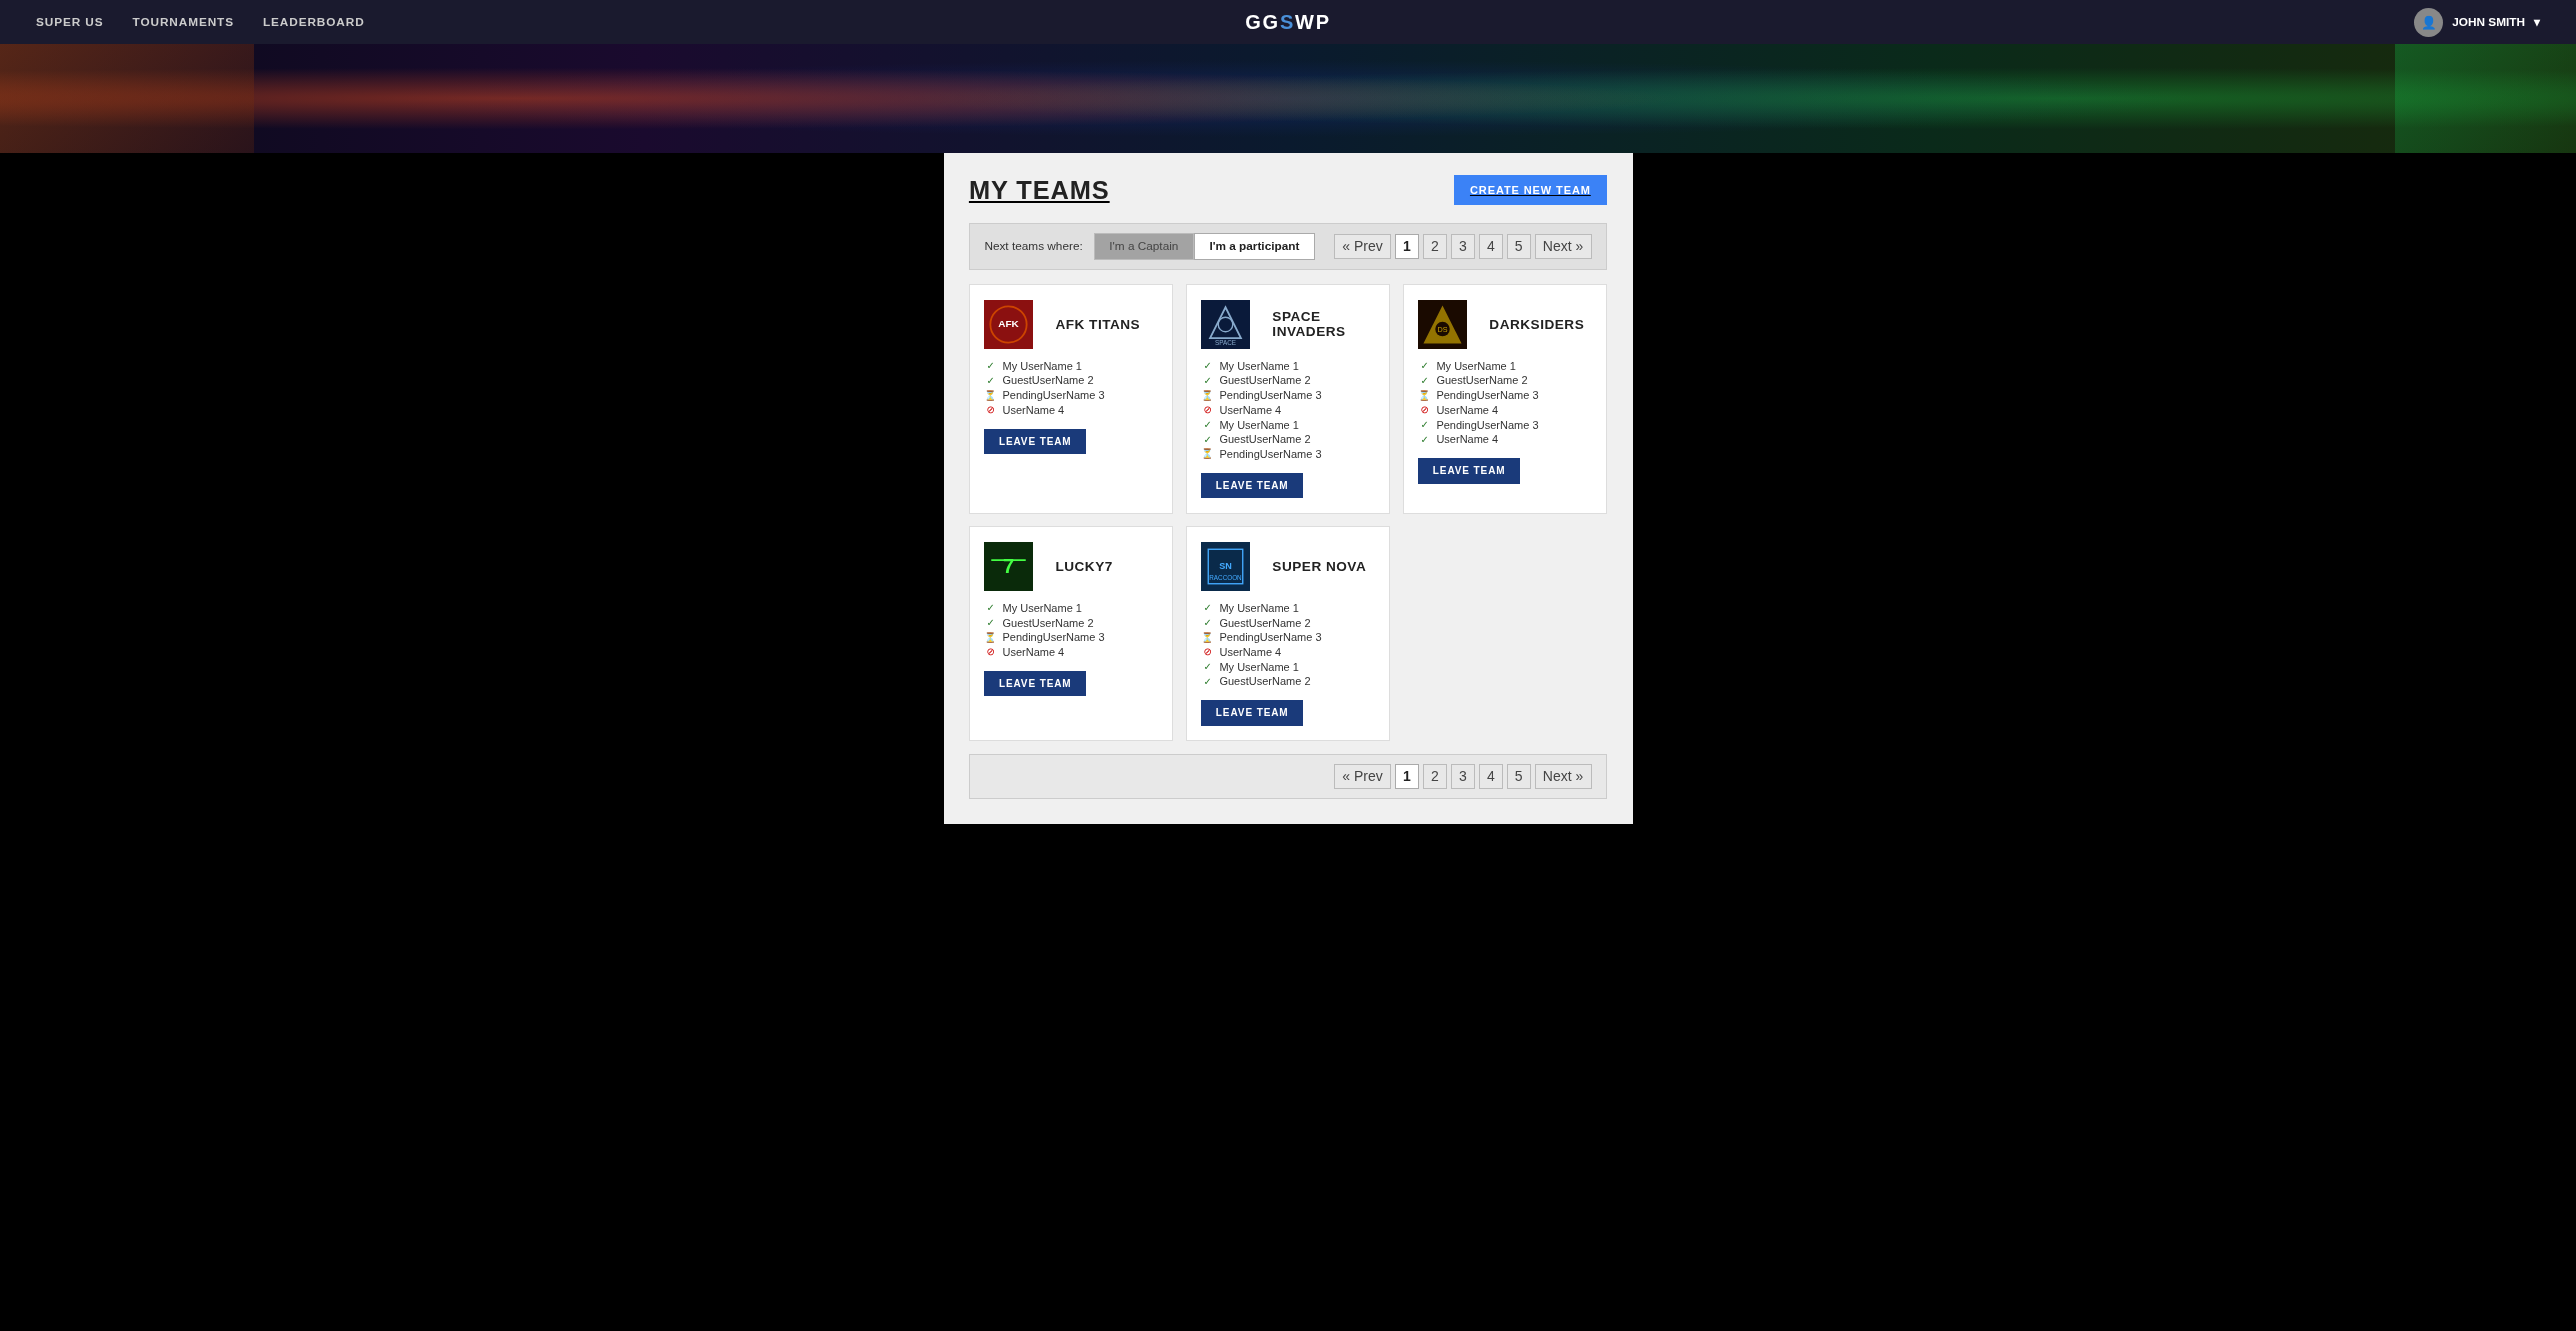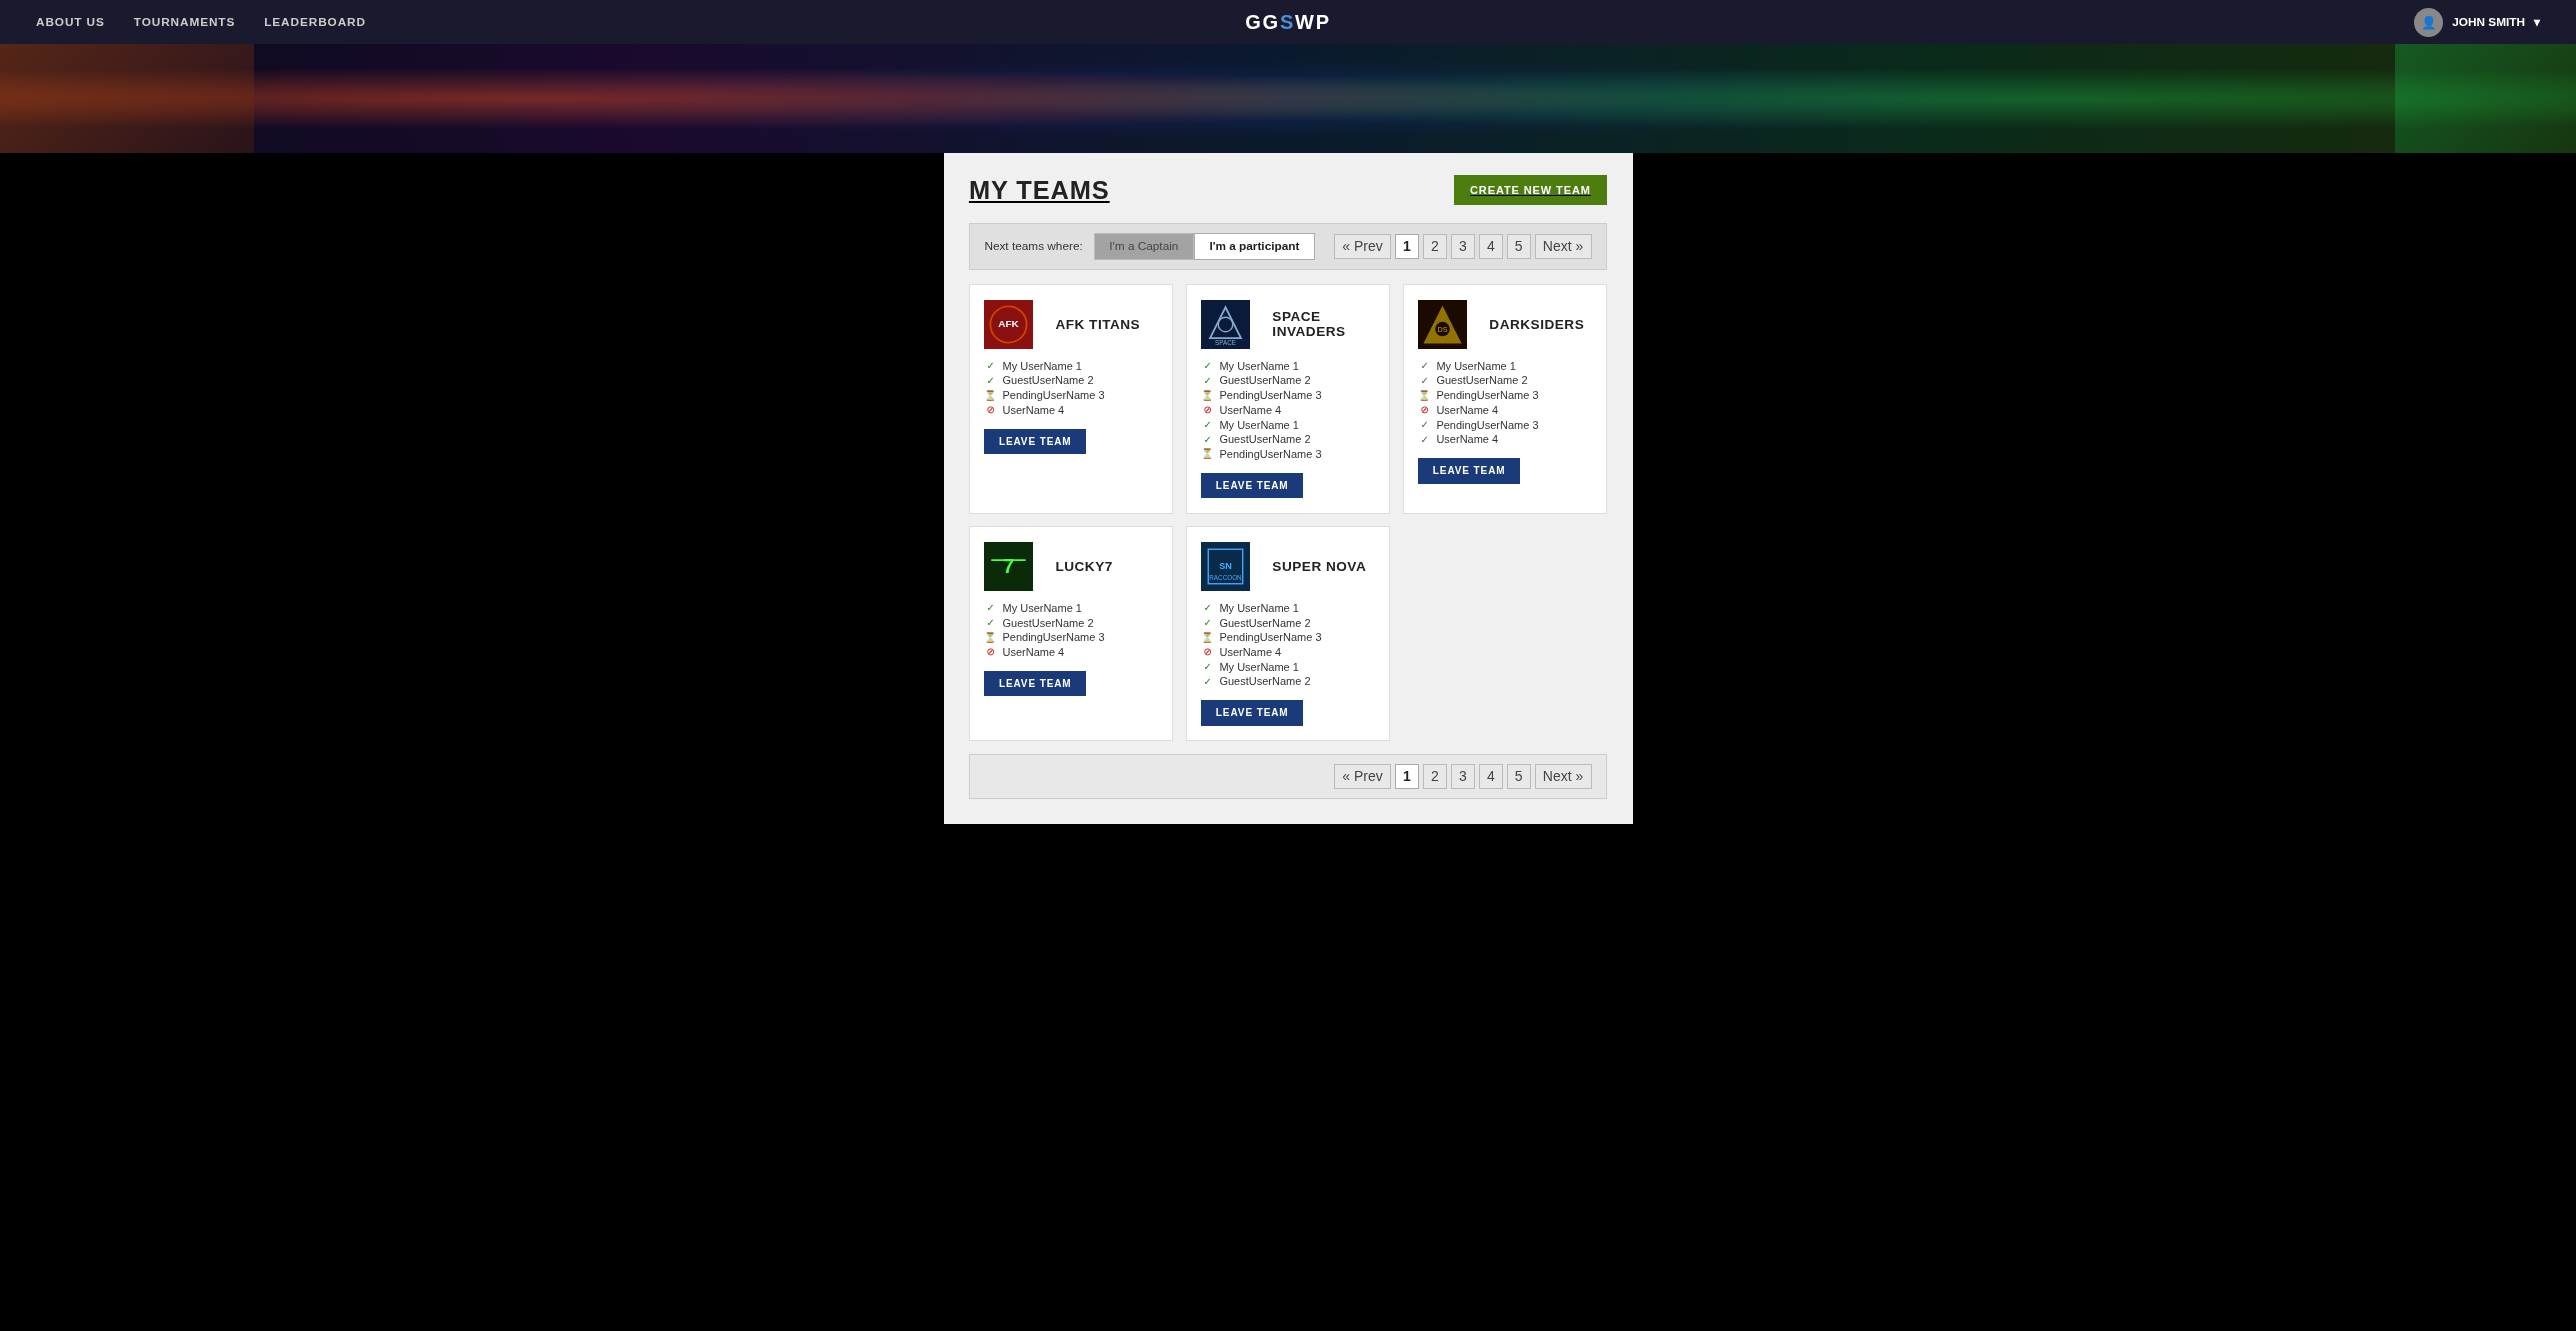--- a/index.html
+++ b/index.html
@@ -125,21 +125,21 @@
       text-decoration: underline;
     }
     .page-title {
       font-size: 25.4px;
       font-weight: 900;
       color: #222;
       letter-spacing: 0.9px;
       text-transform: uppercase;
     }
     .create-btn {
-      background: #4d7c0f;
+      background: #3b82f6;
       color: #fff;
       border: none;
       padding: 9px 16.3px;
       font-size: 11px;
       font-weight: bold;
       letter-spacing: 0.9px;
       cursor: pointer;
       text-transform: uppercase;
       text-align: right;
     }
@@ -272,21 +272,21 @@
       border: 0.9px solid #ccc;
       gap: 3.6px;
       align-items: center;
     }
   </style>
 </head>
 <body>
 
 <header class="header">
   <nav class="header-nav">
-    <a>ABOUT US</a>
+    <a>SUPER US</a>
     <a>TOURNAMENTS</a>
     <a>LEADERBOARD</a>
   </nav>
   <div class="header-logo">
     GG<span>S</span>WP
   </div>
   <div class="header-user">
     <div class="header-avatar">👤</div>
     <span>JOHN SMITH</span>
     <span>▾</span>

